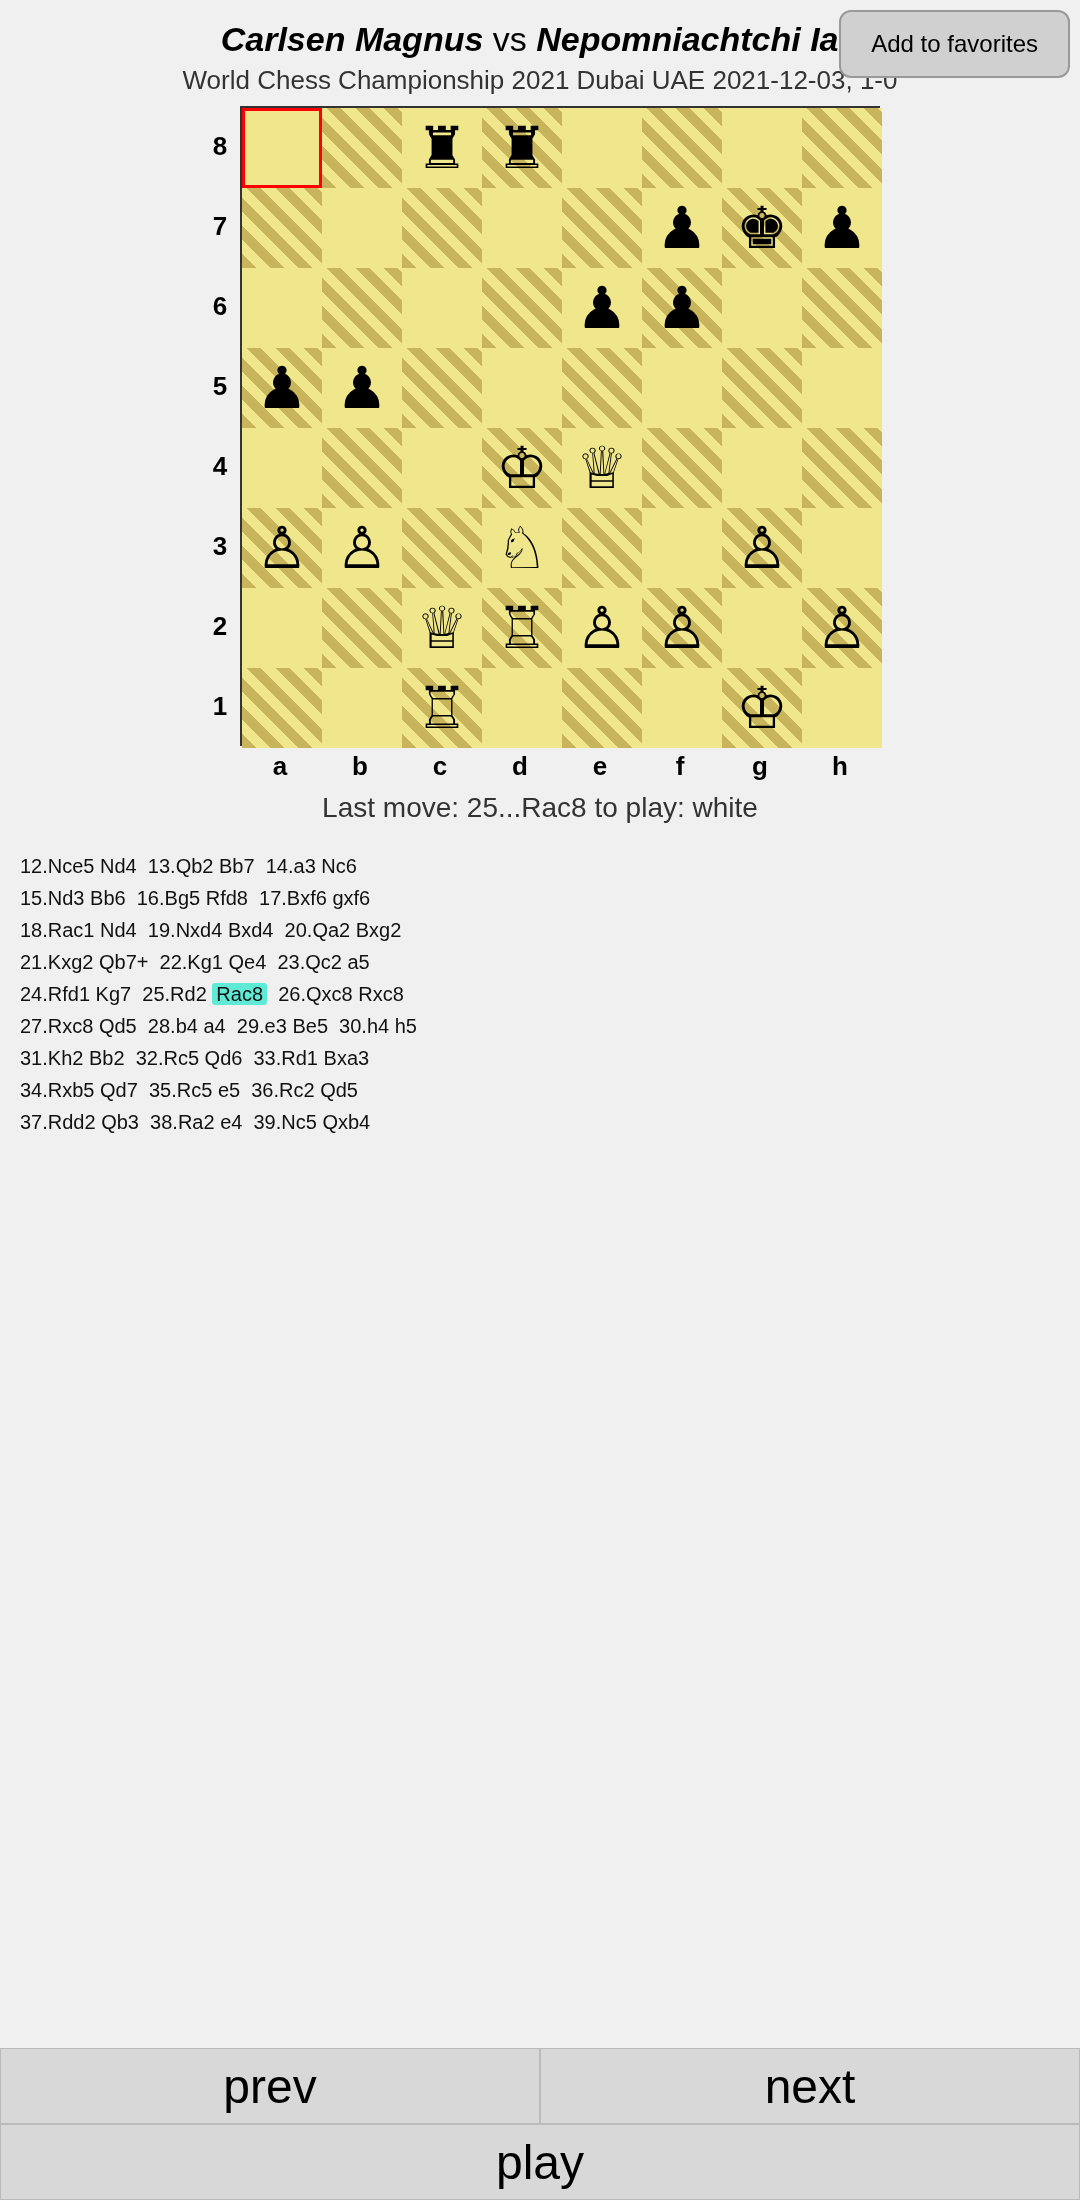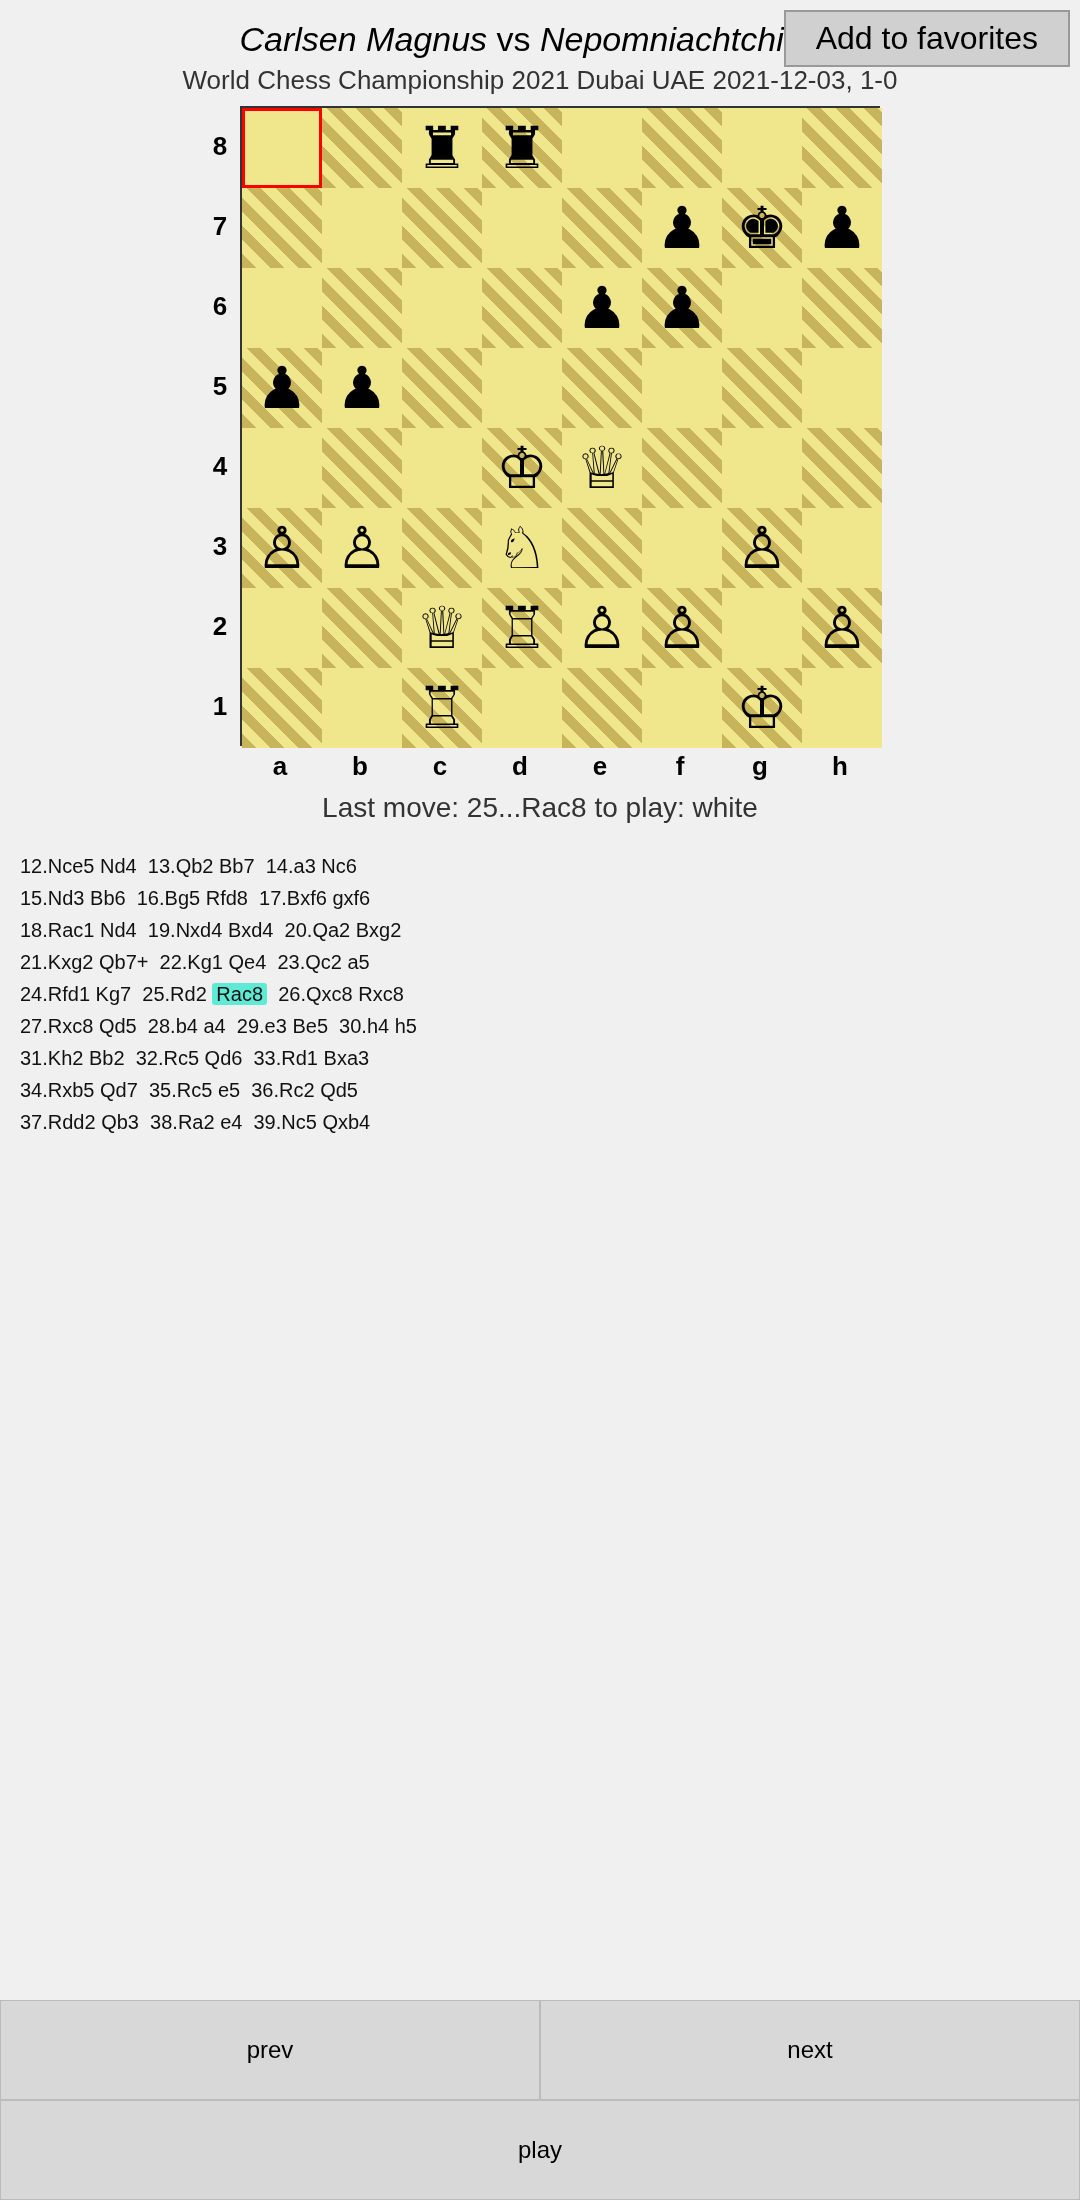--- a/index.html
+++ b/index.html
@@ -12,39 +12,39 @@
       position: relative;
     }
 
     
     #add-favorites-btn {
       position: absolute;
       top: 10px;
       right: 10px;
       background: #d0d0d0;
       border: 2px solid #999;
-      padding: 8px 30px;
-      font-size: 32px;
+      padding: 18px 30px;
+      font-size: 24px;
       cursor: pointer;
-      border-radius: 0;
+      border-radius: 12px;
     }
 
     
     #game-info {
       text-align: center;
       padding-top: 20px;
       margin-bottom: 10px;
     }
     #game-title {
       font-size: 34px;
       font-weight: normal;
       margin-bottom: 6px;
     }
     #game-title .bold-italic {
-      font-weight: normal;
+      font-weight: bold;
       font-style: italic;
     }
     #game-subtitle {
       font-size: 26px;
       color: #333;
     }
 
     
     #board-container {
       display: flex;
@@ -160,22 +160,22 @@
       background: #e8e8e8;
     }
 
     .nav-row {
       display: flex;
       flex-direction: row;
     }
 
     .nav-btn {
       flex: 1;
-      height: 100px;
-      font-size: 24px;
+      height: 76px;
+      font-size: 48px;
       background: #d8d8d8;
       border: 1px solid #bbb;
       cursor: pointer;
       display: flex;
       align-items: center;
       justify-content: center;
     }
   </style>
 </head>
 <body>

